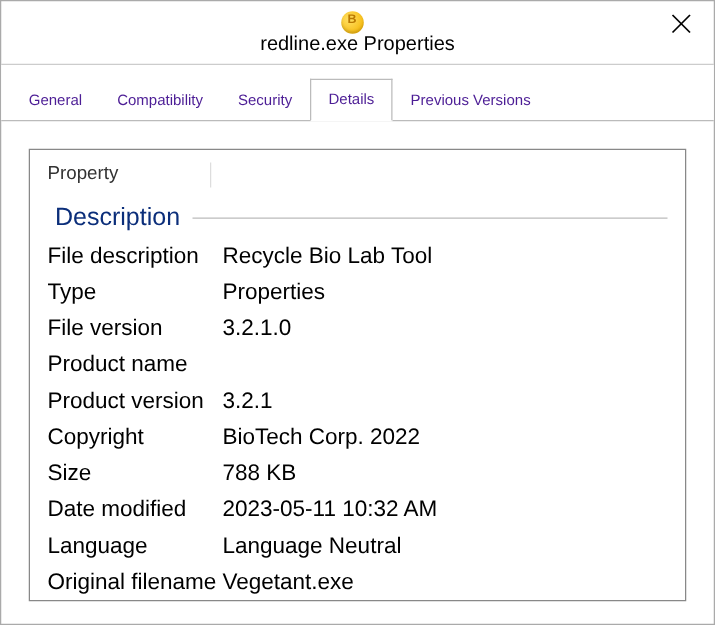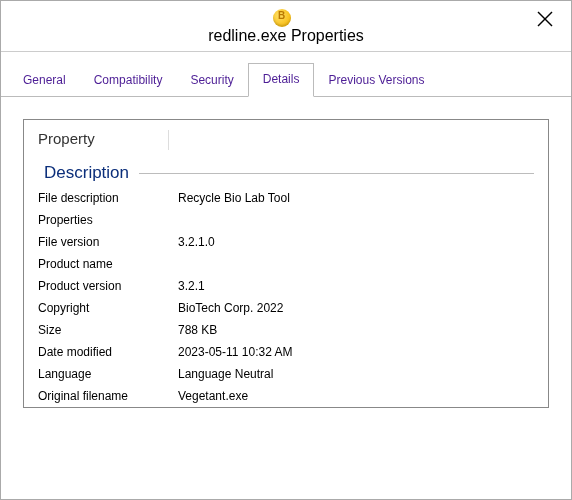--- a/index.html
+++ b/index.html
@@ -112,34 +112,34 @@
       margin-left: -10px;
     }
 
     .section-title-row {
       display: flex;
       align-items: center;
       padding: 6px 14px 4px 14px;
     }
     .section-title {
       color: #0b2e7a;
-      font-size: 17px;
+      font-size: 20px;
       padding-right: 10px;
       padding-left: 6px;
     }
     .section-line {
       flex: 1;
       height: 1px;
       background: #bcbcbc;
     }
 
     .row {
       display: flex;
       padding: 4px 14px;
-      font-size: 12px;
+      font-size: 18px;
     }
     .row .label { width: 140px; flex: 0 0 140px; }
     .row .value { flex: 1; }
   </style>
 </head>
 <body>
 
 <div class="dialog">
 
   <div class="titlebar">
@@ -172,20 +172,21 @@
       <div class="section-title-row">
         <span class="section-title">Description</span>
         <span class="section-line"></span>
       </div>
 
       <div class="row">
         <span class="label">File description</span>
         <span class="value">Recycle Bio Lab Tool</span>
       </div>
       <div class="row">
+        <span class="label">Type</span>
         <span class="value">Properties</span>
       </div>
       <div class="row">
         <span class="label">File version</span>
         <span class="value">3.2.1.0</span>
       </div>
       <div class="row">
         <span class="label">Product name</span>
         <span class="value"></span>
       </div>

